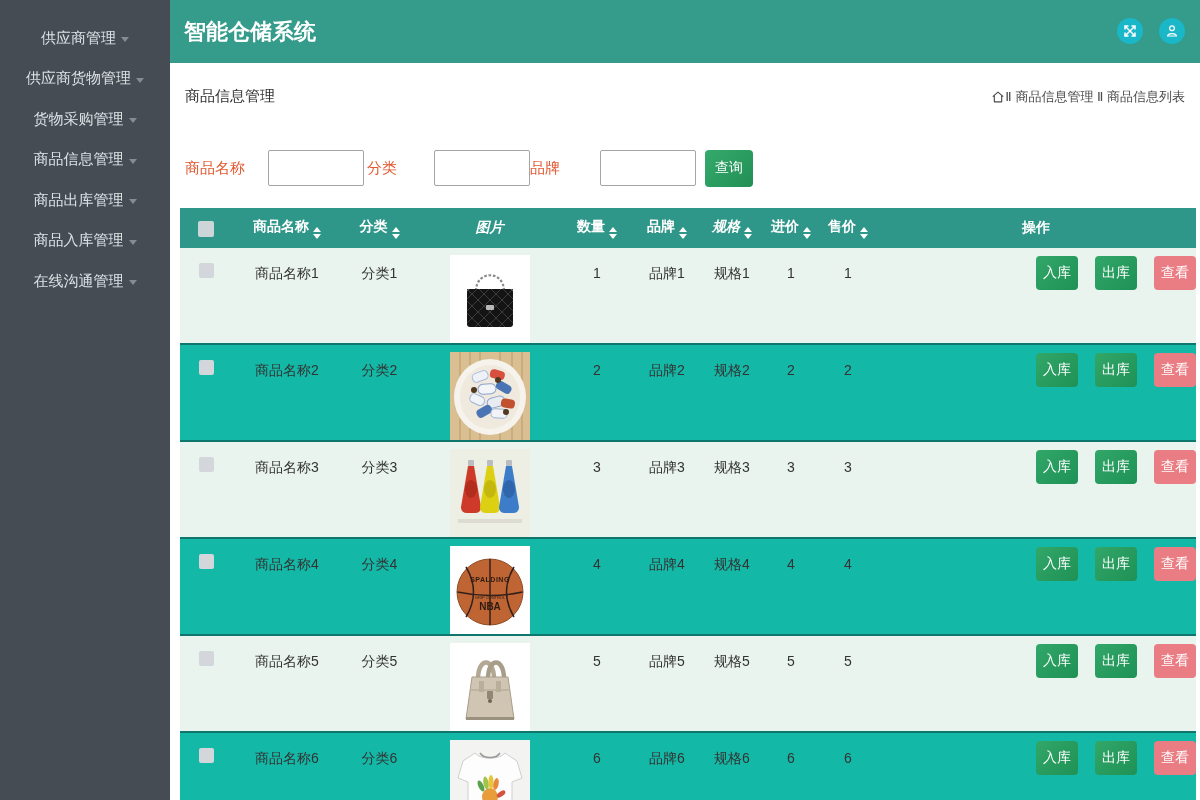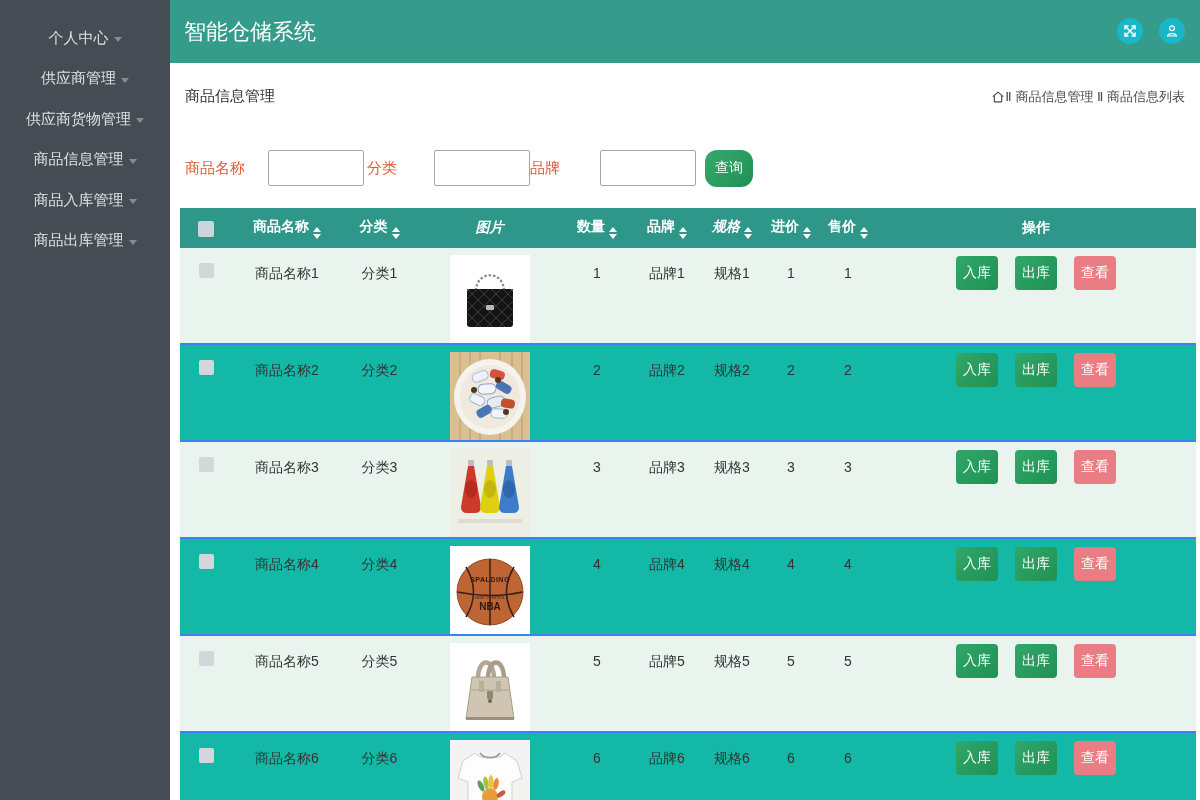--- a/index.html
+++ b/index.html
@@ -12,97 +12,101 @@
   .sidebar ul { list-style:none; padding-top:18px; }
   .sidebar li { height:40.5px; display:flex; align-items:center; justify-content:center;
     color:#dde1e4; font-size:15px; cursor:pointer; }
   .caret-down { width:0; height:0; margin-left:5px; margin-top:3px;
     border-left:4.5px solid transparent; border-right:4.5px solid transparent;
     border-top:5px solid #858c93; }
 
   
   .topbar { position:absolute; left:170px; top:0; width:1030px; height:63px;
     background:#359b8a; display:flex; align-items:center; }
-  .app-title { color:#fff; font-size:22px; margin-left:14px; font-weight:400; }
+  .app-title { color:#fff; font-size:22px; margin-left:14px; font-weight:700; }
   .topbar-icons { position:absolute; right:15px; top:18px; display:flex; gap:16px; }
   .circle-btn { width:26px; height:26px; border-radius:50%; background:#19b7c8;
     display:flex; align-items:center; justify-content:center; cursor:pointer; border:none; }
 
   
   .content { position:absolute; left:170px; top:63px; width:1030px; height:737px; background:#fff; }
   .page-title { position:absolute; left:15px; top:24px; font-size:15px; color:#333; }
   .breadcrumb { position:absolute; right:15px; top:25px; display:flex; align-items:center;
     font-size:13px; color:#4a4a4a; }
   .breadcrumb .crumb { cursor:pointer; }
   .breadcrumb .sep { color:#4a4a4a; }
 
   
   .search-row { position:absolute; left:15px; top:87px; height:36px; display:flex; align-items:center; }
   .s-label { color:#e25931; font-size:15px; }
   .s-input { width:96px; height:36px; border:1px solid #a5a5a5; border-radius:2px;
     background:#fff; font-size:14px; padding:0 6px; outline:none; }
   .ml23{margin-left:23px;} .ml3{margin-left:3px;} .ml37{margin-left:37px;}
   .ml40{margin-left:40px;} .ml9{margin-left:9px;}
-  .search-btn { width:48px; height:37px; border:none; border-radius:12px; cursor:pointer;
+  .search-btn { width:48px; height:37px; border:none; border-radius:4px; cursor:pointer;
     background:linear-gradient(135deg,#35aa6b,#228f55); color:#fff; font-size:14px; }
 
   
   .table-wrap { position:absolute; left:10px; top:145px; width:1016px; }
   table { border-collapse:separate; border-spacing:0; table-layout:fixed; width:1016px; }
   th { background:#2f968a; color:#fff; font-size:14px; font-weight:bold;
     height:40px; text-align:center; cursor:pointer; }
   th.no-sort { cursor:default; }
   td { text-align:center; vertical-align:top; font-size:14px; color:#333;
-    height:97px; border-bottom:2px solid #3b82f6; }
+    height:97px; border-bottom:2px solid #0f766e; }
   tr.odd  td { background:#eaf4ee; }
   tr.even td { background:#14b8a6; }
   td.txt { padding-top:17px; }
   .cb { width:15px; height:15px; background:#d3d6db; border-radius:2px;
     display:inline-block; margin-top:15px; cursor:pointer; }
   .cb.hd { width:16px; height:16px; background:#ccd6d8; margin-top:0; vertical-align:middle; }
   .img-box { margin:7px auto 0; width:80px; height:88px; overflow:hidden; }
   .sort-icon { display:inline-flex; flex-direction:column; gap:2px; margin-left:4px;
     vertical-align:-1px; }
   .sort-icon i { display:block; width:0; height:0;
     border-left:4px solid transparent; border-right:4px solid transparent; }
   .sort-icon .up   { border-bottom:5px solid #fff; }
   .sort-icon .down { border-top:5px solid #fff; }
-  .actions { display:flex; gap:17px; justify-content:center; padding-top:8px; }
+  .actions { display:flex; gap:17px; justify-content:flex-end; padding-top:8px; }
   .act-btn { width:42px; height:34px; border:none; border-radius:4px; color:#fff;
     font-size:14px; cursor:pointer; }
   .btn-green { background:linear-gradient(135deg,#31a768,#1f9156); }
   .btn-pink  { background:#ea7d84; }
 </style>
 </head>
 <body>
 
 <nav class="sidebar">
   <ul>
       <li>
-        <span>个人中心</span>
-        <i class="caret-down"></i>
-      </li>
-      <li>
         <span>供应商管理</span>
         <i class="caret-down"></i>
       </li>
       <li>
         <span>供应商货物管理</span>
         <i class="caret-down"></i>
       </li>
       <li>
+        <span>货物采购管理</span>
+        <i class="caret-down"></i>
+      </li>
+      <li>
         <span>商品信息管理</span>
         <i class="caret-down"></i>
       </li>
       <li>
+        <span>商品出库管理</span>
+        <i class="caret-down"></i>
+      </li>
+      <li>
         <span>商品入库管理</span>
         <i class="caret-down"></i>
       </li>
       <li>
-        <span>商品出库管理</span>
+        <span>在线沟通管理</span>
         <i class="caret-down"></i>
       </li>
     </ul>
 </nav>
 
 <header class="topbar">
   <span class="app-title">智能仓储系统</span>
   <div class="topbar-icons">
     <button class="circle-btn">
       <svg width="14" height="14" viewBox="0 0 14 14">

